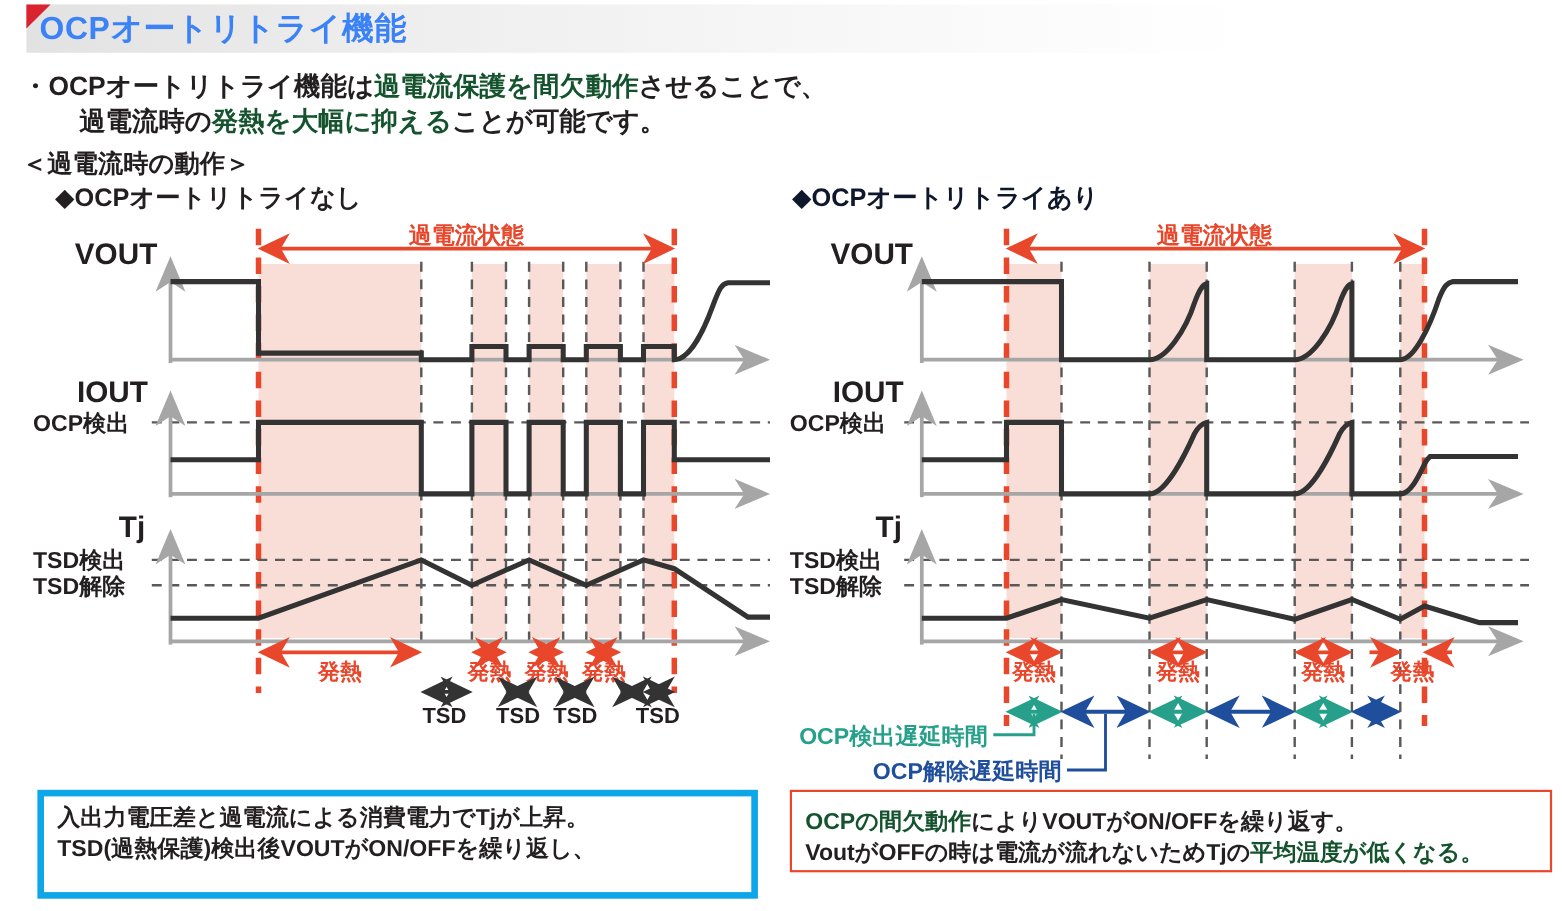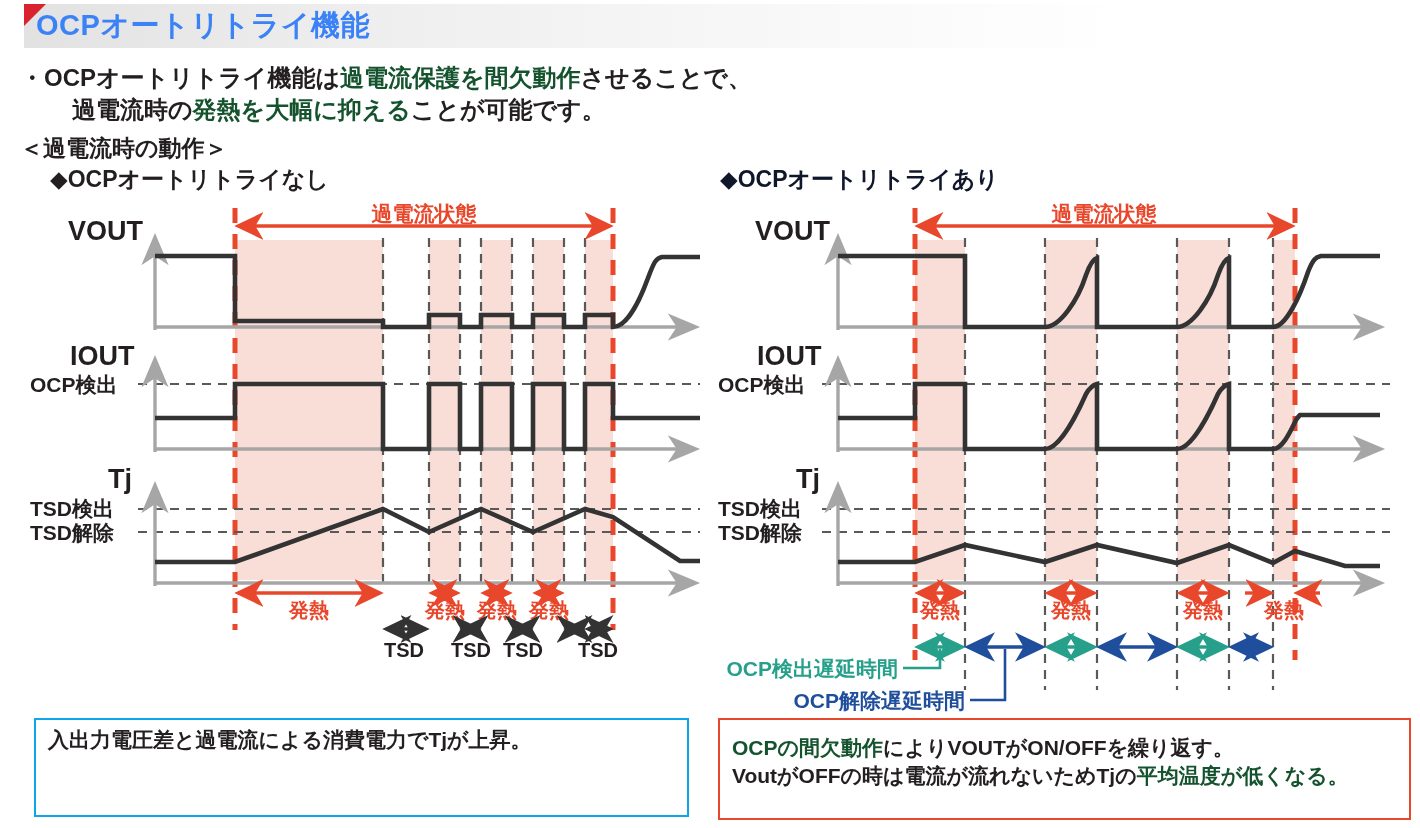--- a/index.html
+++ b/index.html
@@ -40,24 +40,24 @@
   .chart-svg{position:absolute;top:0;left:0;}
   #chart-left{position:absolute;left:0;top:0;width:710px;height:828px;}
   #chart-right{position:absolute;left:700px;top:0;width:720px;height:828px;}
   
   .note{
     position:absolute;box-sizing:border-box;background:#fff;
     font-weight:bold;line-height:1.32;
   }
   #note-left{
     left:34px;top:718px;width:655px;height:99px;
-    border:2px solid #0ea5e9;padding:6px 0 0 12px;font-size:21px;
+    border:6px solid #0ea5e9;padding:6px 0 0 12px;font-size:21px;
   }
   #note-right{
-    left:718px;top:718px;width:693px;height:102px;
+    left:718px;top:718px;width:693px;height:75px;
     border:2px solid #e8472b;padding:14px 0 0 12px;font-size:21px;
   }
   .note div{white-space:nowrap;}
 </style>
 </head>
 <body>
 
 <div id="header-band"></div>
 <div id="header-corner"></div>
 <div id="page-title">OCPオートリトライ機能</div>
@@ -288,18 +288,19 @@
 
   <path fill="none" stroke="#26a08a" stroke-width="2.6" d="M240,649 L240,668 L203,668"></path>
   <path fill="none" stroke="#1f4e9c" stroke-width="2.6" d="M305,649 L305,700 L270,700"></path>
   <text x="198" y="676" text-anchor="end" font-size="21" font-weight="bold" fill="#26a08a" font-family="Liberation Sans, sans-serif">OCP検出遅延時間</text>
   <text x="265" y="708" text-anchor="end" font-size="21" font-weight="bold" fill="#1f4e9c" font-family="Liberation Sans, sans-serif">OCP解除遅延時間</text>
 </svg>
 </div>
 
 <div class="note" id="note-left">
   <div>入出力電圧差と過電流による消費電力でTjが上昇。</div>
+  <div>TSD(過熱保護)検出後VOUTがON/OFFを繰り返し、</div>
 </div>
 
 <div class="note" id="note-right">
   <div><span class="hl">OCPの間欠動作</span><span>によりVOUTがON/OFFを繰り返す。</span></div>
   <div><span>VoutがOFFの時は電流が流れないためTjの</span><span class="hl">平均温度が低くなる。</span></div>
 </div>
 
 </body></html>

